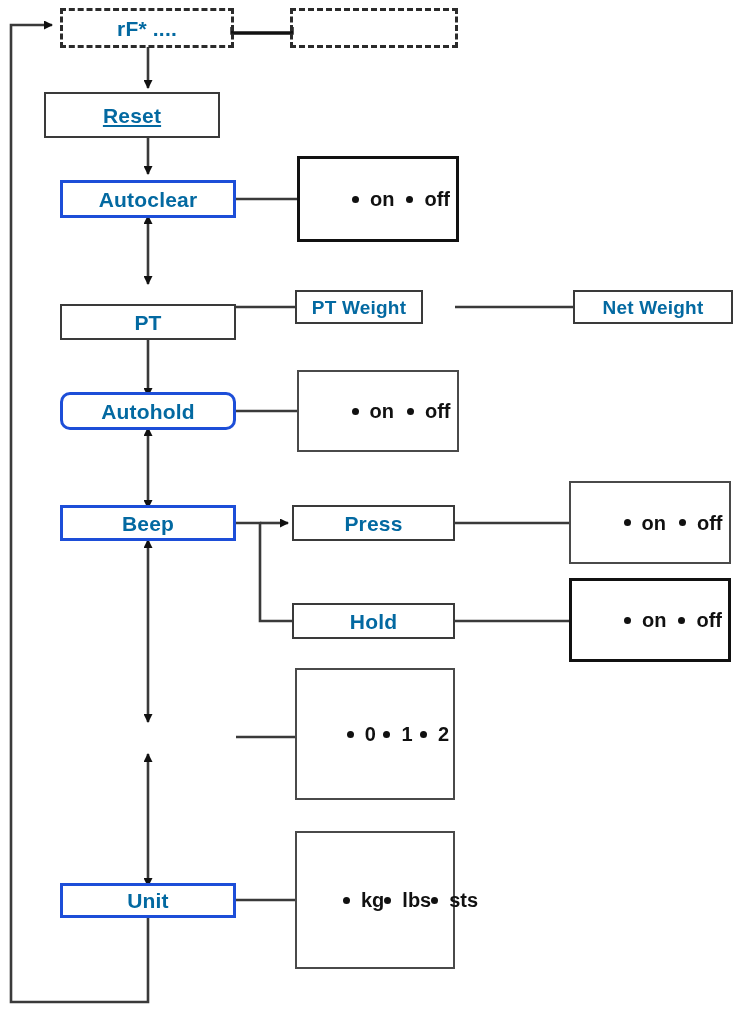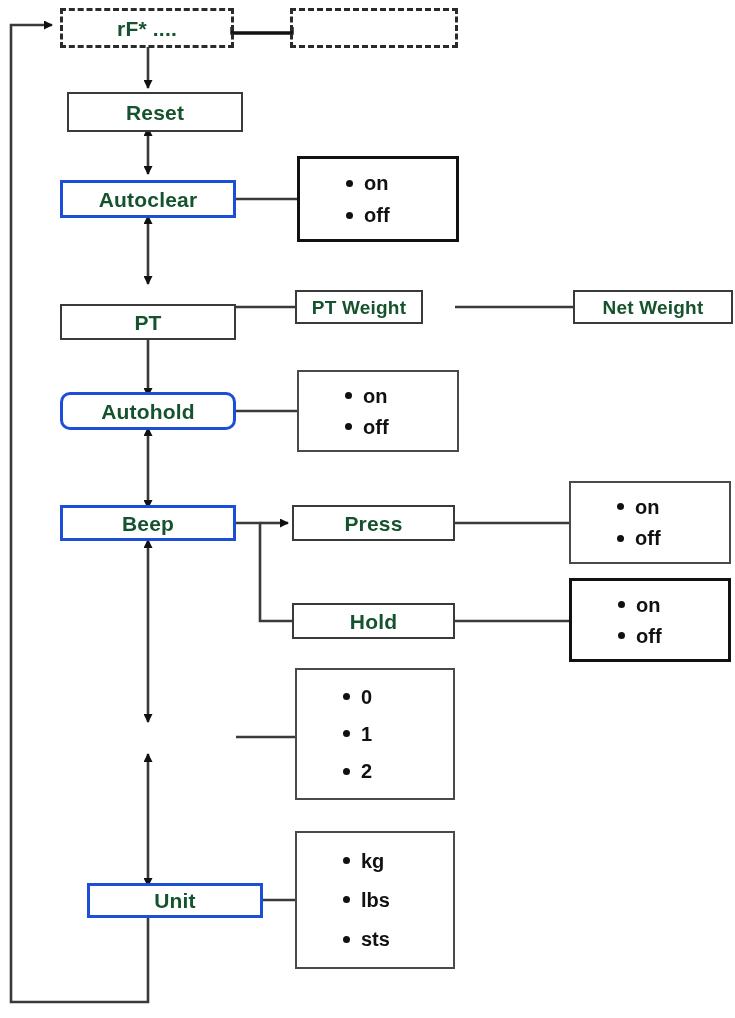--- a/index.html
+++ b/index.html
@@ -24,21 +24,21 @@
     pointer-events: none;
   }
   .node {
     position: absolute;
     box-sizing: border-box;
     background: #ffffff;
     border: 2px solid #3a3a3a;
     display: flex;
     align-items: center;
     justify-content: center;
-    color: #14532d;
+    color: #0369a1;
     font-weight: bold;
     letter-spacing: 0.2px;
     z-index: 3;
   }
   .node.heavy {
     border: 3px solid #1d4ed8;
   }
   .node.dashed {
     border: 3px dashed #2b2b2b;
     background: transparent;
@@ -51,21 +51,21 @@
   .node-label.small {
     font-size: 19px;
   }
   .optbox {
     position: absolute;
     box-sizing: border-box;
     background: #ffffff;
     border: 2px solid #4a4a4a;
     z-index: 3;
     display: flex;
-    flex-direction: column;
+    flex-direction: row;
     justify-content: space-around;
     padding: 8px 0 8px 46px;
   }
   .optbox.heavy {
     border: 3px solid #111111;
   }
   .opt {
     display: flex;
     align-items: center;
     color: #111111;
@@ -140,42 +140,42 @@
   </svg>
 
   <div class="node dashed" style="left:60px; top:8px; width:174px; height:40px;">
     <span class="node-label">rF* ....</span>
   </div>
 
   <div class="node dashed" style="left:290px; top:8px; width:168px; height:40px;">
     <span class="node-label"></span>
   </div>
 
-  <div class="node" style="left:67px; top:92px; width:176px; height:40px;">
+  <div class="node" style="left:44px; top:92px; width:176px; height:46px;text-decoration:underline;">
     <span class="node-label">Reset</span>
   </div>
 
   <div class="node heavy" style="left:60px; top:180px; width:176px; height:38px;">
     <span class="node-label">Autoclear</span>
   </div>
 
   <div class="node" style="left:60px; top:288px; width:176px; height:36px;margin-top:16px;">
     <span class="node-label">PT</span>
   </div>
 
   <div class="node heavy" style="left:60px; top:392px; width:176px; height:38px;border-radius:10px;">
     <span class="node-label">Autohold</span>
   </div>
 
   <div class="node heavy" style="left:60px; top:505px; width:176px; height:36px;">
     <span class="node-label">Beep</span>
   </div>
 
 
-  <div class="node heavy" style="left:60px; top:883px; width:176px; height:35px;margin-left:27px;">
+  <div class="node heavy" style="left:60px; top:883px; width:176px; height:35px;">
     <span class="node-label">Unit</span>
   </div>
 
   <div class="node" style="left:295px; top:290px; width:128px; height:34px;">
     <span class="node-label small">PT Weight</span>
   </div>
 
   <div class="node" style="left:573px; top:290px; width:160px; height:34px;">
     <span class="node-label small">Net Weight</span>
   </div>

